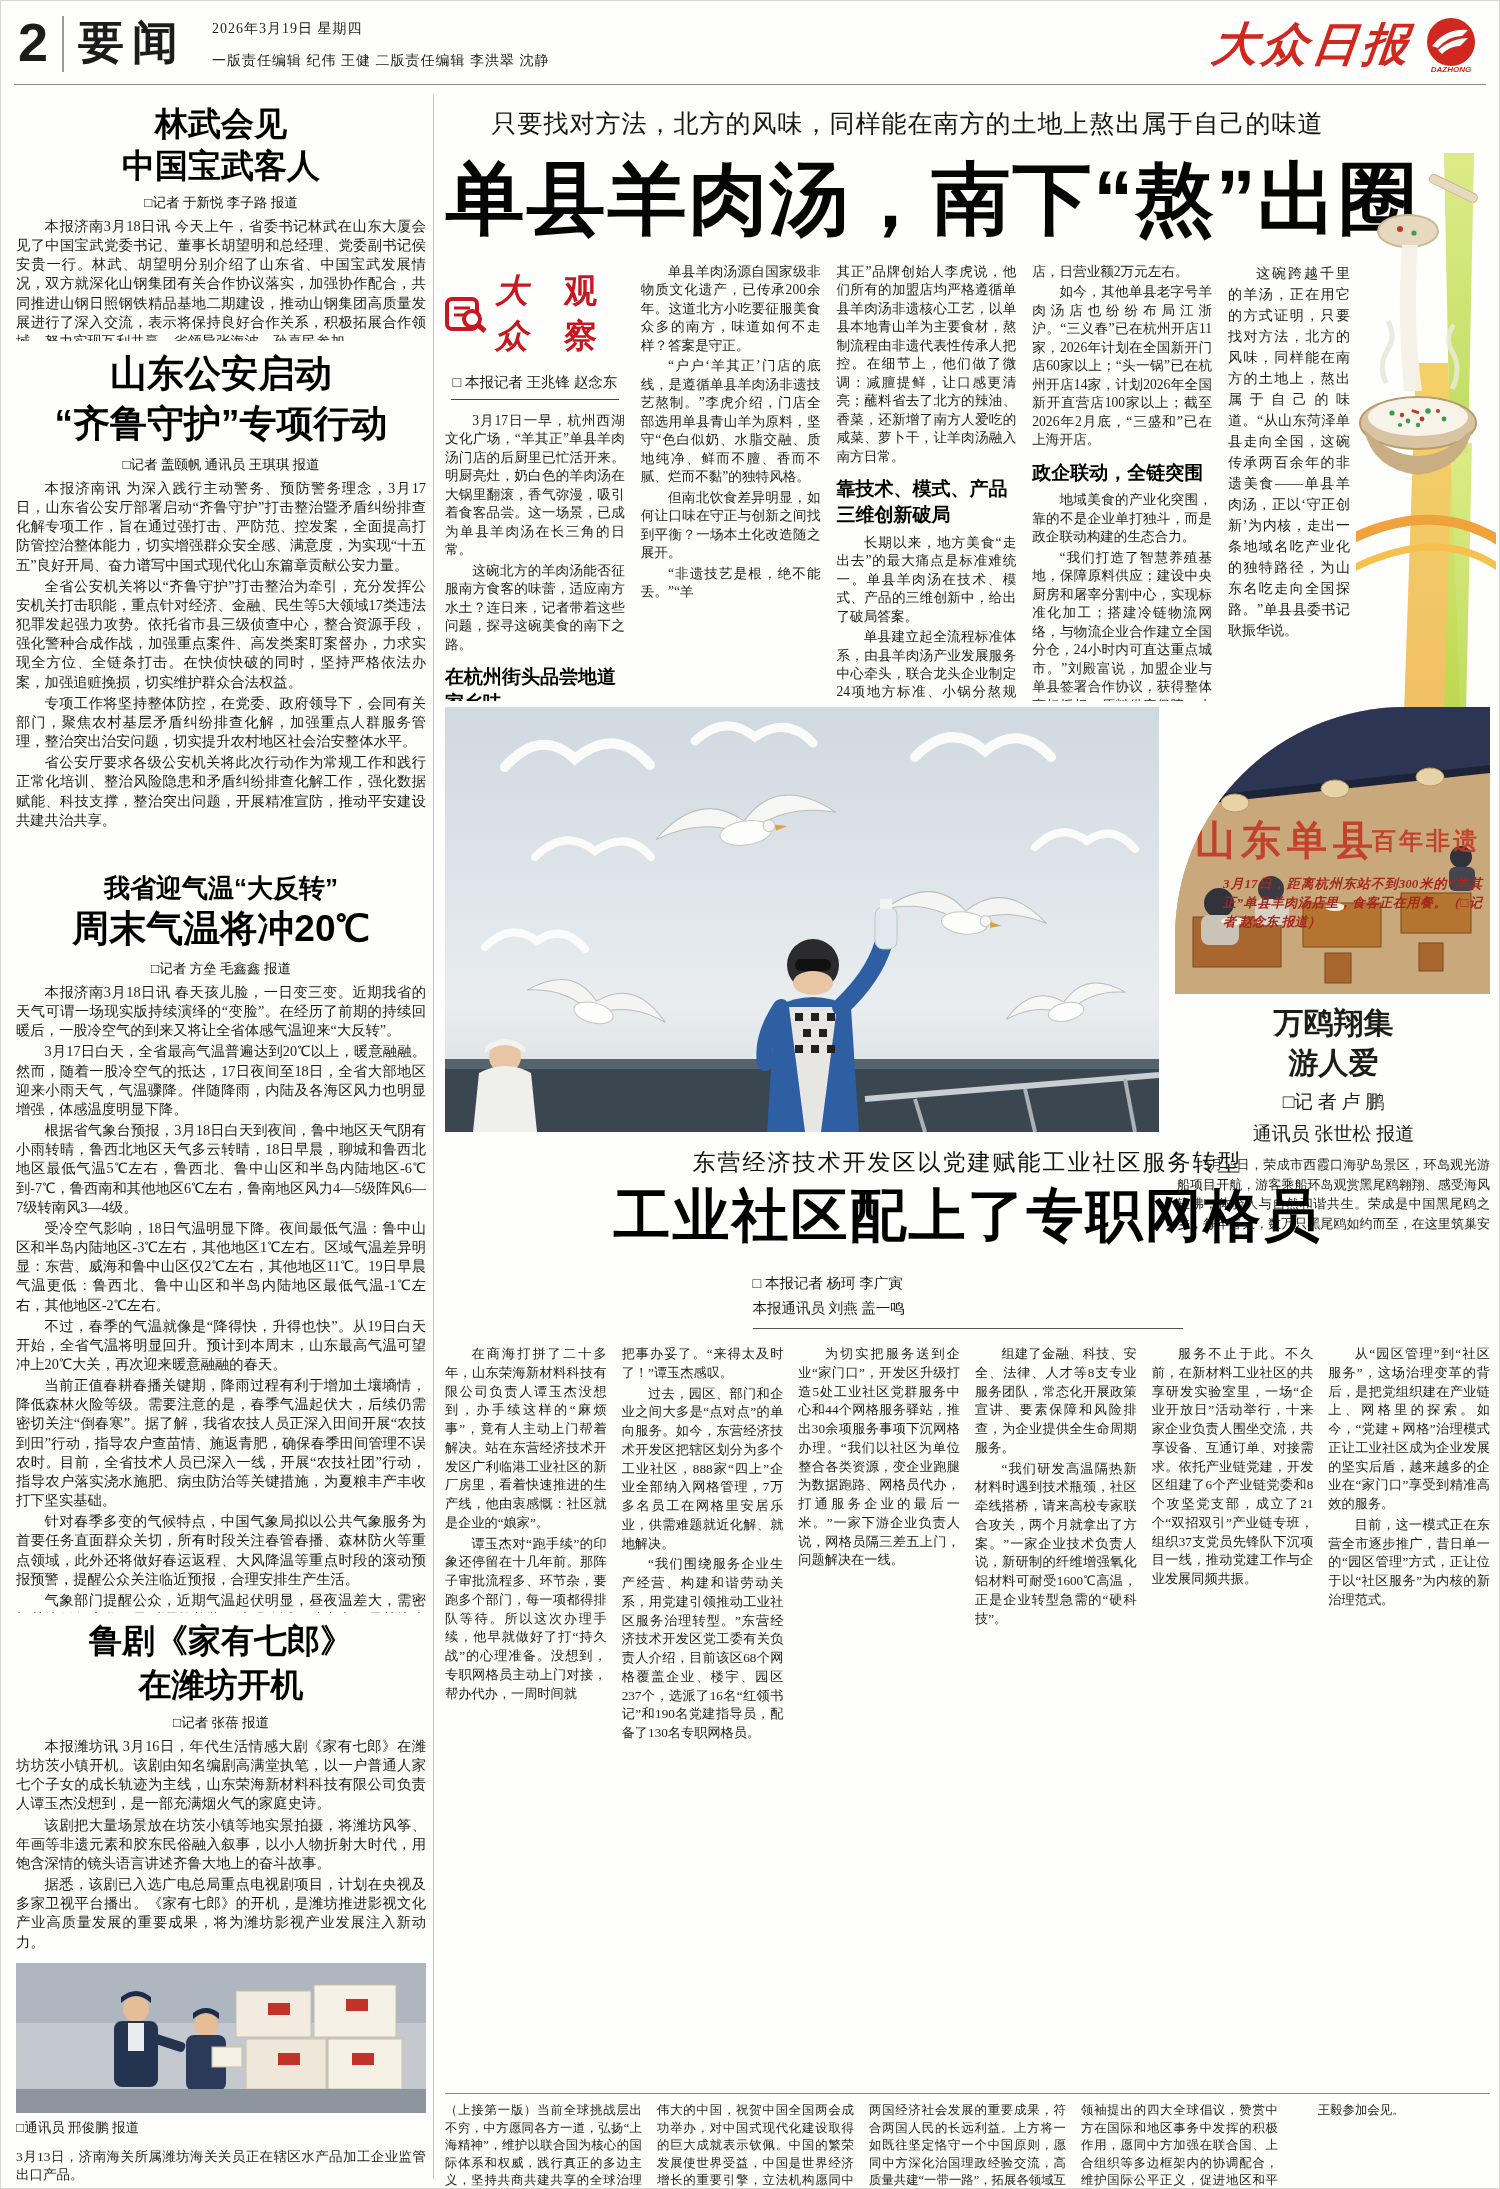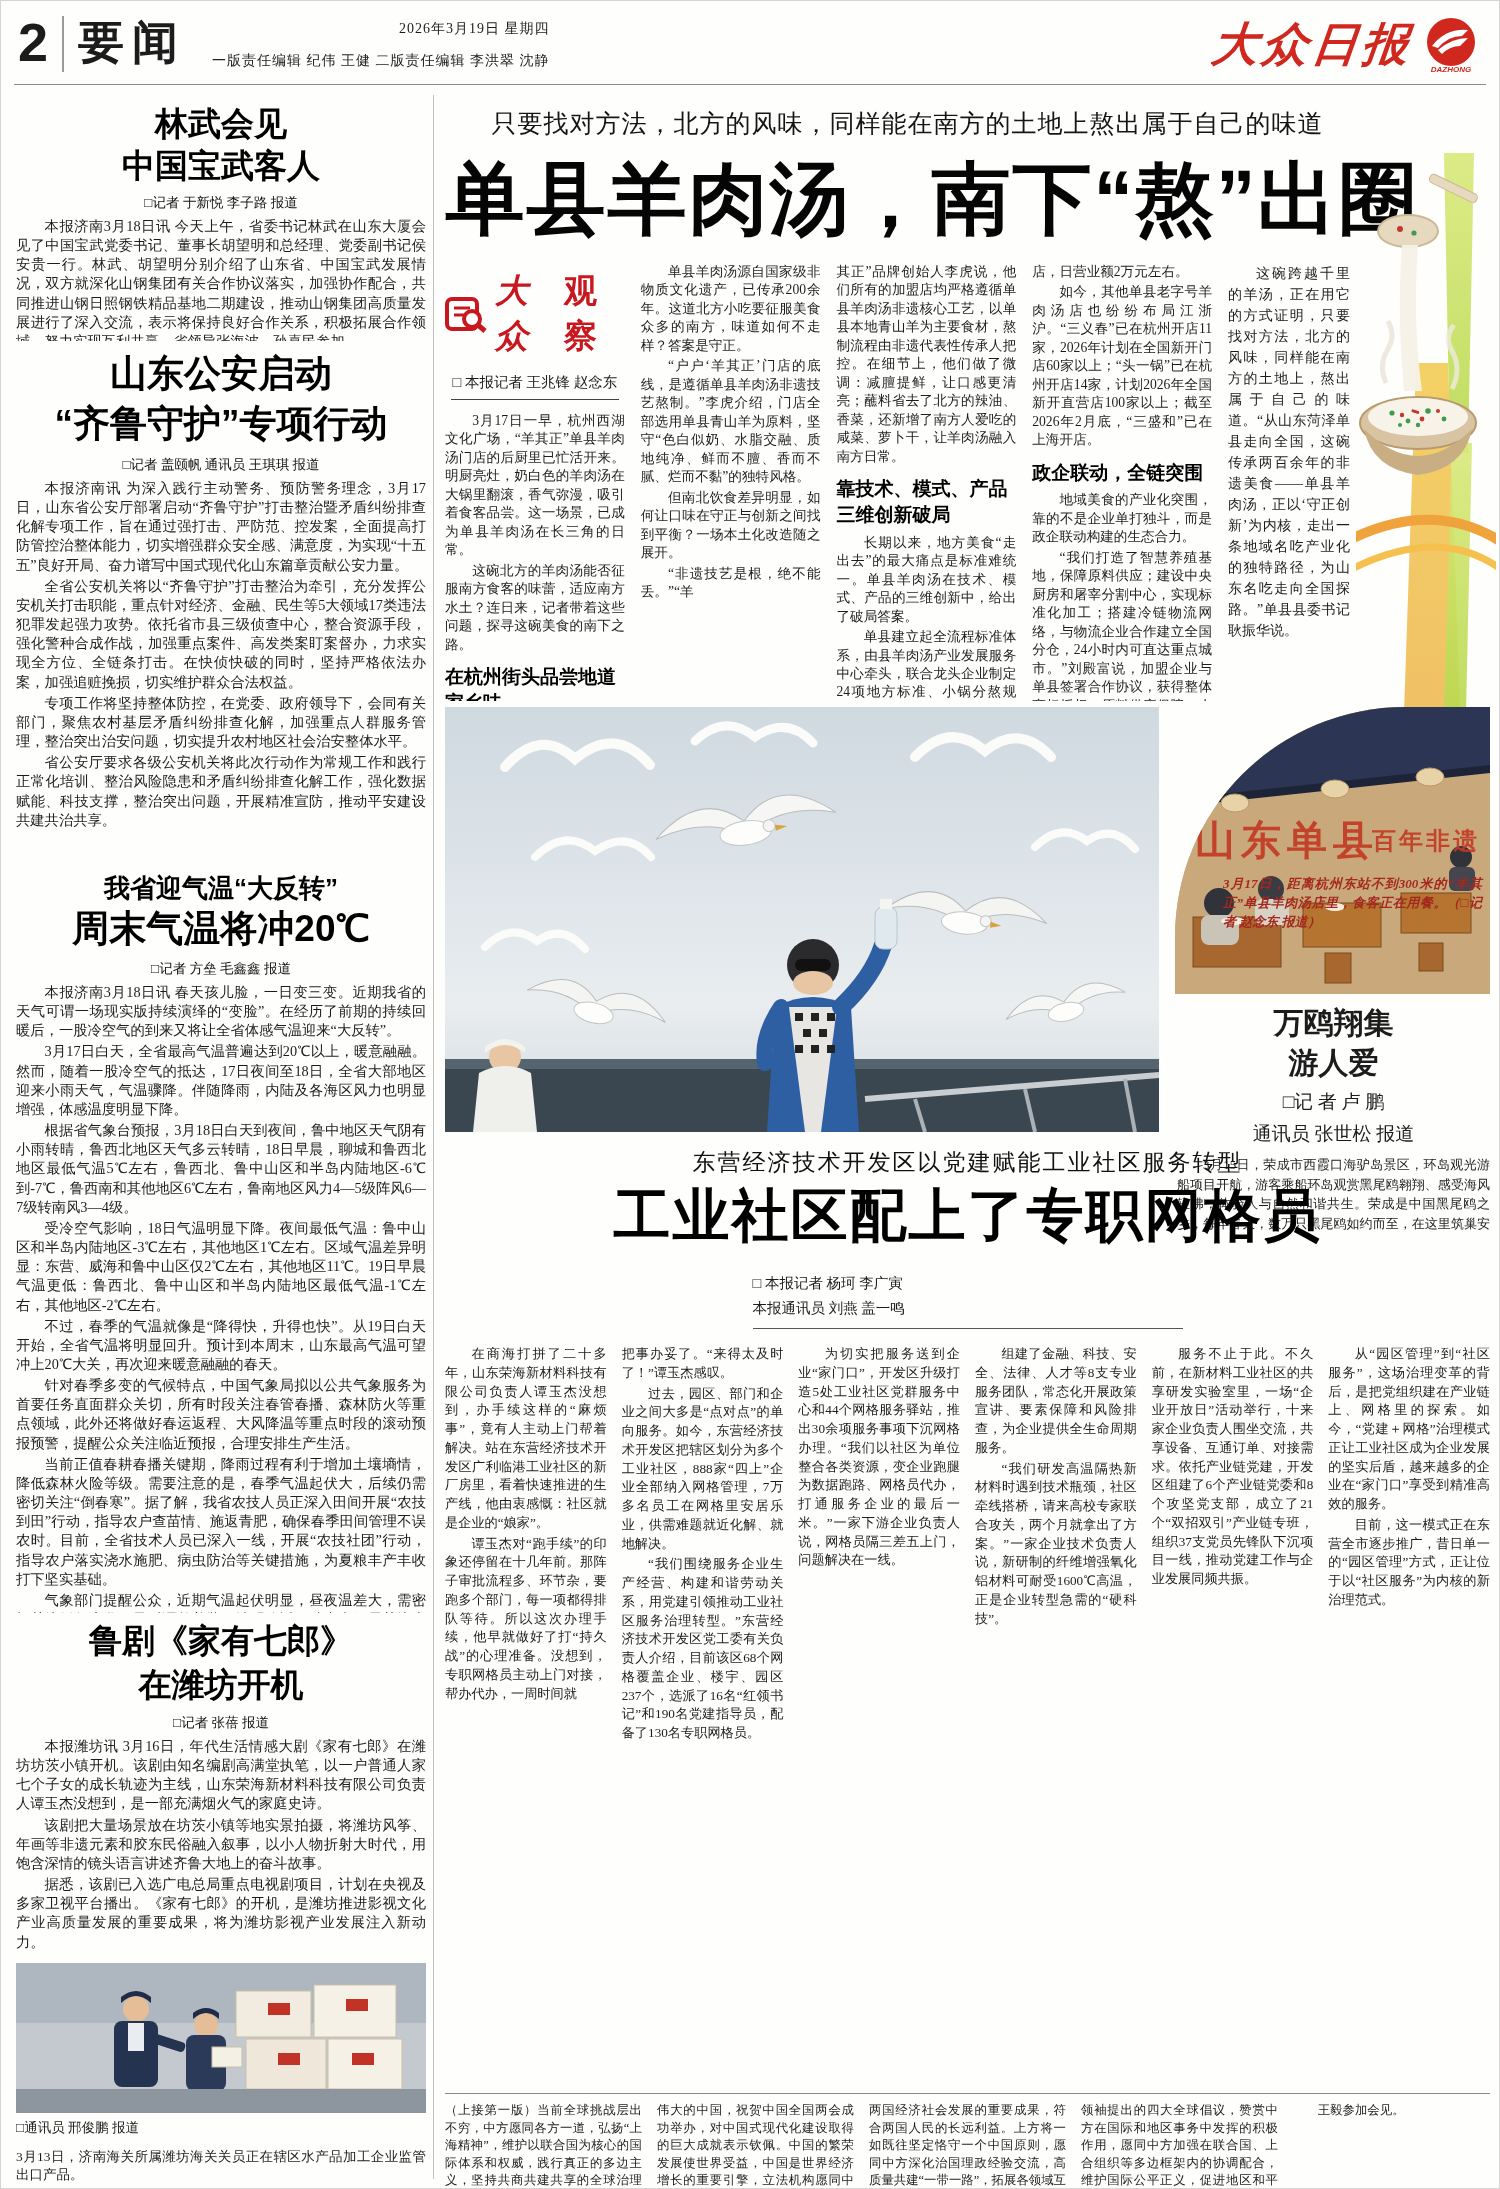--- a/index.html
+++ b/index.html
@@ -6,21 +6,21 @@
   .page{position:relative;width:1500px;height:2189px;margin:0 auto;background:#fefefd;
         font-family:"Liberation Serif",serif;color:#1c1c1c;overflow:hidden;
         box-shadow:0 0 0 1px #d6d6d6 inset;}
   
   .hdr{position:absolute;left:18px;top:8px;right:14px;height:72px;}
   .hdr-left{position:absolute;left:0;top:4px;display:flex;align-items:flex-start;}
   .pagenum{font-family:"Liberation Sans",sans-serif;font-size:54px;font-weight:700;line-height:60px;}
   .hdr-bar{width:2px;height:56px;background:#9a9a9a;margin:4px 14px 0 14px;}
   .secname{font-family:"Liberation Sans",sans-serif;font-size:46px;font-weight:900;letter-spacing:8px;line-height:60px;}
   .hdr-meta{margin-left:26px;padding-top:10px;font-size:14px;line-height:14px;}
-  .hdr-meta .d1{margin-bottom:18px;letter-spacing:1px;text-align:right;}
+  .hdr-meta .d1{margin-bottom:18px;letter-spacing:1px;}
   .hdr-meta .d2{letter-spacing:1px;color:#222;}
   .masthead{position:absolute;right:6px;top:6px;display:flex;align-items:center;}
   .mh-text{font-size:46px;font-weight:700;font-style:italic;color:#d0281f;
            font-family:"Liberation Serif",serif;letter-spacing:4px;transform:skewX(-6deg);}
   .mh-logo{margin-left:10px;text-align:center;}
   .hdr-rule{position:absolute;left:14px;right:14px;top:84px;border-top:1px solid #8a8a8a;}
   
   .vdiv{position:absolute;left:433px;top:95px;bottom:10px;border-left:1px solid #c2c2c2;}
   
   .t-c{font-family:"Liberation Sans",sans-serif;font-weight:900;text-align:center;color:#000;}
@@ -138,22 +138,22 @@
     <div class="labs weather">
       <div class="t-c tls">我省迎气温“大反转”</div>
       <div class="t-c tlb">周末气温将冲20℃</div>
       <div class="byline">□记者 方垒 毛鑫鑫 报道</div>
       <div class="body">
         <p>本报济南3月18日讯 春天孩儿脸，一日变三变。近期我省的天气可谓一场现实版持续演绎的“变脸”。在经历了前期的持续回暖后，一股冷空气的到来又将让全省体感气温迎来“大反转”。</p>
         <p>3月17日白天，全省最高气温普遍达到20℃以上，暖意融融。然而，随着一股冷空气的抵达，17日夜间至18日，全省大部地区迎来小雨天气，气温骤降。伴随降雨，内陆及各海区风力也明显增强，体感温度明显下降。</p>
         <p>根据省气象台预报，3月18日白天到夜间，鲁中地区天气阴有小雨转晴，鲁西北地区天气多云转晴，18日早晨，聊城和鲁西北地区最低气温5℃左右，鲁西北、鲁中山区和半岛内陆地区-6℃到-7℃，鲁西南和其他地区6℃左右，鲁南地区风力4—5级阵风6—7级转南风3—4级。</p>
         <p>受冷空气影响，18日气温明显下降。夜间最低气温：鲁中山区和半岛内陆地区-3℃左右，其他地区1℃左右。区域气温差异明显：东营、威海和鲁中山区仅2℃左右，其他地区11℃。19日早晨气温更低：鲁西北、鲁中山区和半岛内陆地区最低气温-1℃左右，其他地区-2℃左右。</p>
         <p>不过，春季的气温就像是“降得快，升得也快”。从19日白天开始，全省气温将明显回升。预计到本周末，山东最高气温可望冲上20℃大关，再次迎来暖意融融的春天。</p>
+        <p>当前正值春耕春播关键期，降雨过程有利于增加土壤墒情，降低森林火险等级。需要注意的是，春季气温起伏大，后续仍需密切关注“倒春寒”。据了解，我省农技人员正深入田间开展“农技到田”行动，指导农户查苗情、施返青肥，确保春季田间管理不误农时。目前，全省技术人员已深入一线，开展“农技社团”行动，指导农户落实浇水施肥、病虫防治等关键措施，为夏粮丰产丰收打下坚实基础。</p>
         <p>针对春季多变的气候特点，中国气象局拟以公共气象服务为首要任务直面群众关切，所有时段关注春管春播、森林防火等重点领域，此外还将做好春运返程、大风降温等重点时段的滚动预报预警，提醒公众关注临近预报，合理安排生产生活。</p>
-        <p>当前正值春耕春播关键期，降雨过程有利于增加土壤墒情，降低森林火险等级。需要注意的是，春季气温起伏大，后续仍需密切关注“倒春寒”。据了解，我省农技人员正深入田间开展“农技到田”行动，指导农户查苗情、施返青肥，确保春季田间管理不误农时。目前，全省技术人员已深入一线，开展“农技社团”行动，指导农户落实浇水施肥、病虫防治等关键措施，为夏粮丰产丰收打下坚实基础。</p>
         <p>气象部门提醒公众，近期气温起伏明显，昼夜温差大，需密切关注天气变化，及时调整着装；清明临近，踏青出行需关注大风、低能见度天气对交通出行的不利影响。</p>
       </div>
     </div>
 
     <div class="labs drama">
       <div class="t-c tl">鲁剧《家有七郎》</div>
       <div class="t-c tl">在潍坊开机</div>
       <div class="byline">□记者 张蓓 报道</div>
       <div class="body">
         <p>本报潍坊讯 3月16日，年代生活情感大剧《家有七郎》在潍坊坊茨小镇开机。该剧由知名编剧高满堂执笔，以一户普通人家七个子女的成长轨迹为主线，山东荣海新材料科技有限公司负责人谭玉杰没想到，是一部充满烟火气的家庭史诗。</p>

